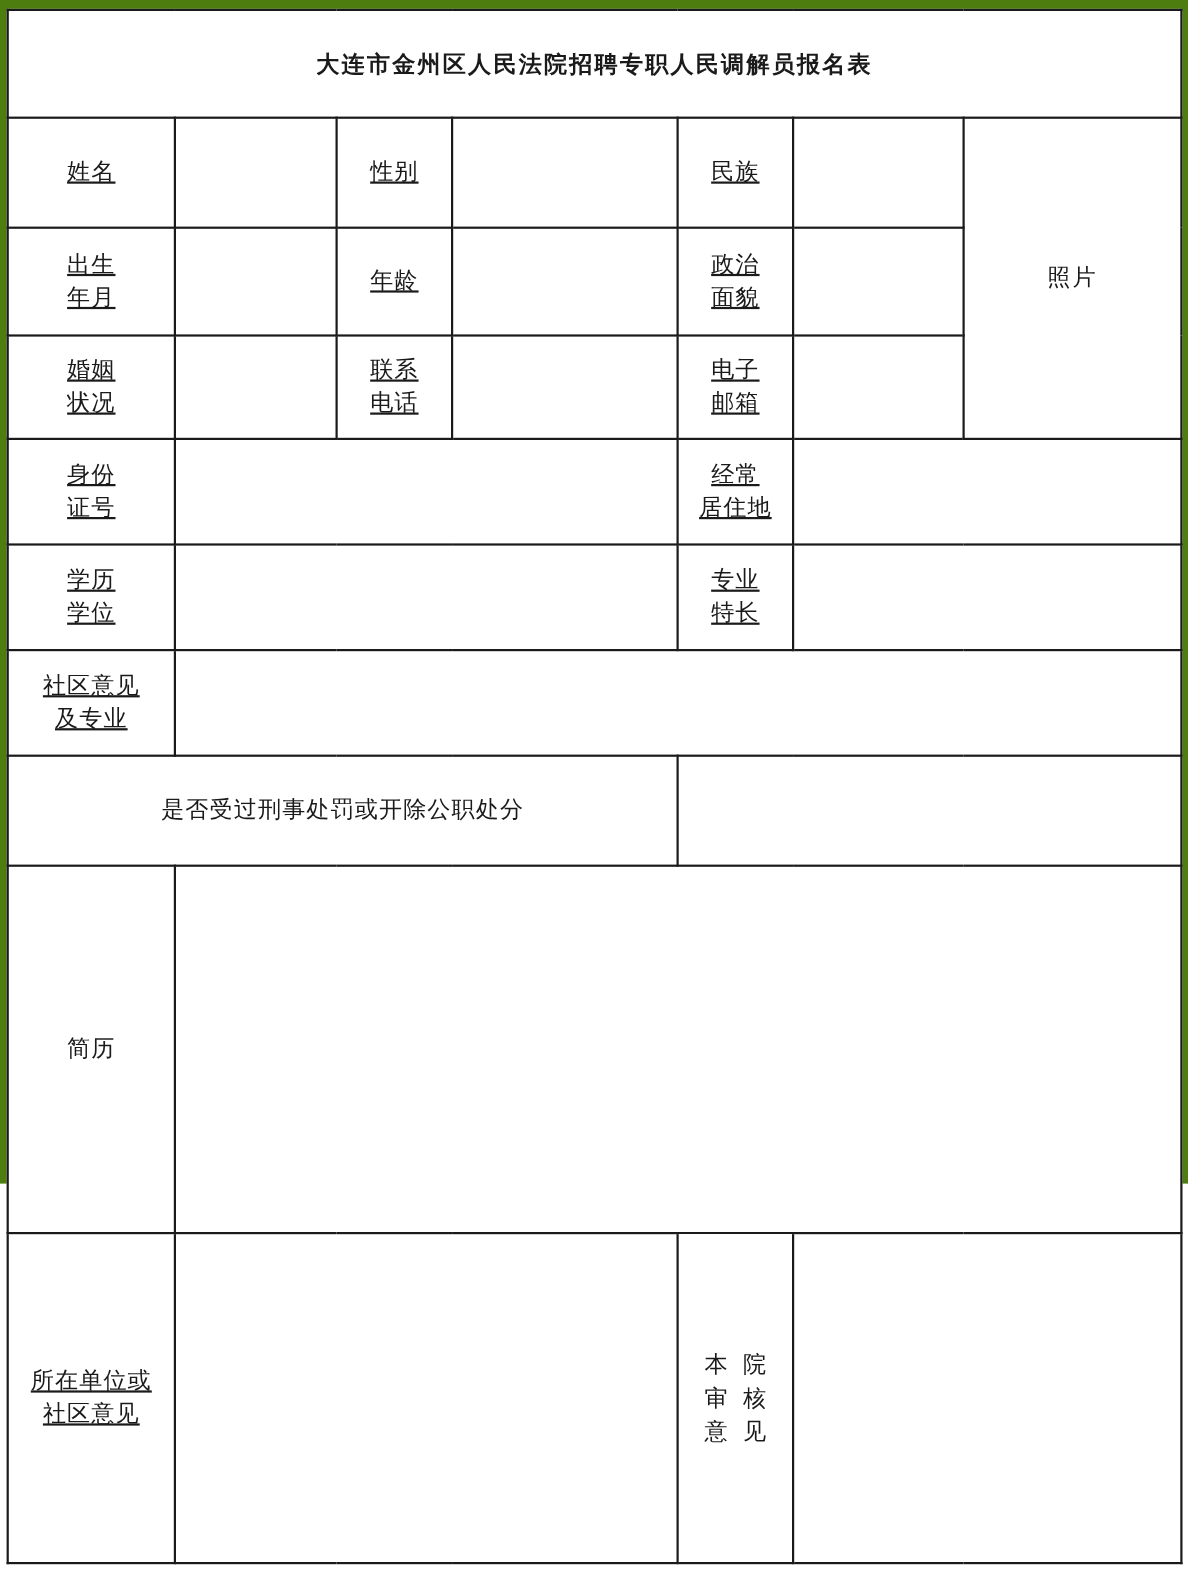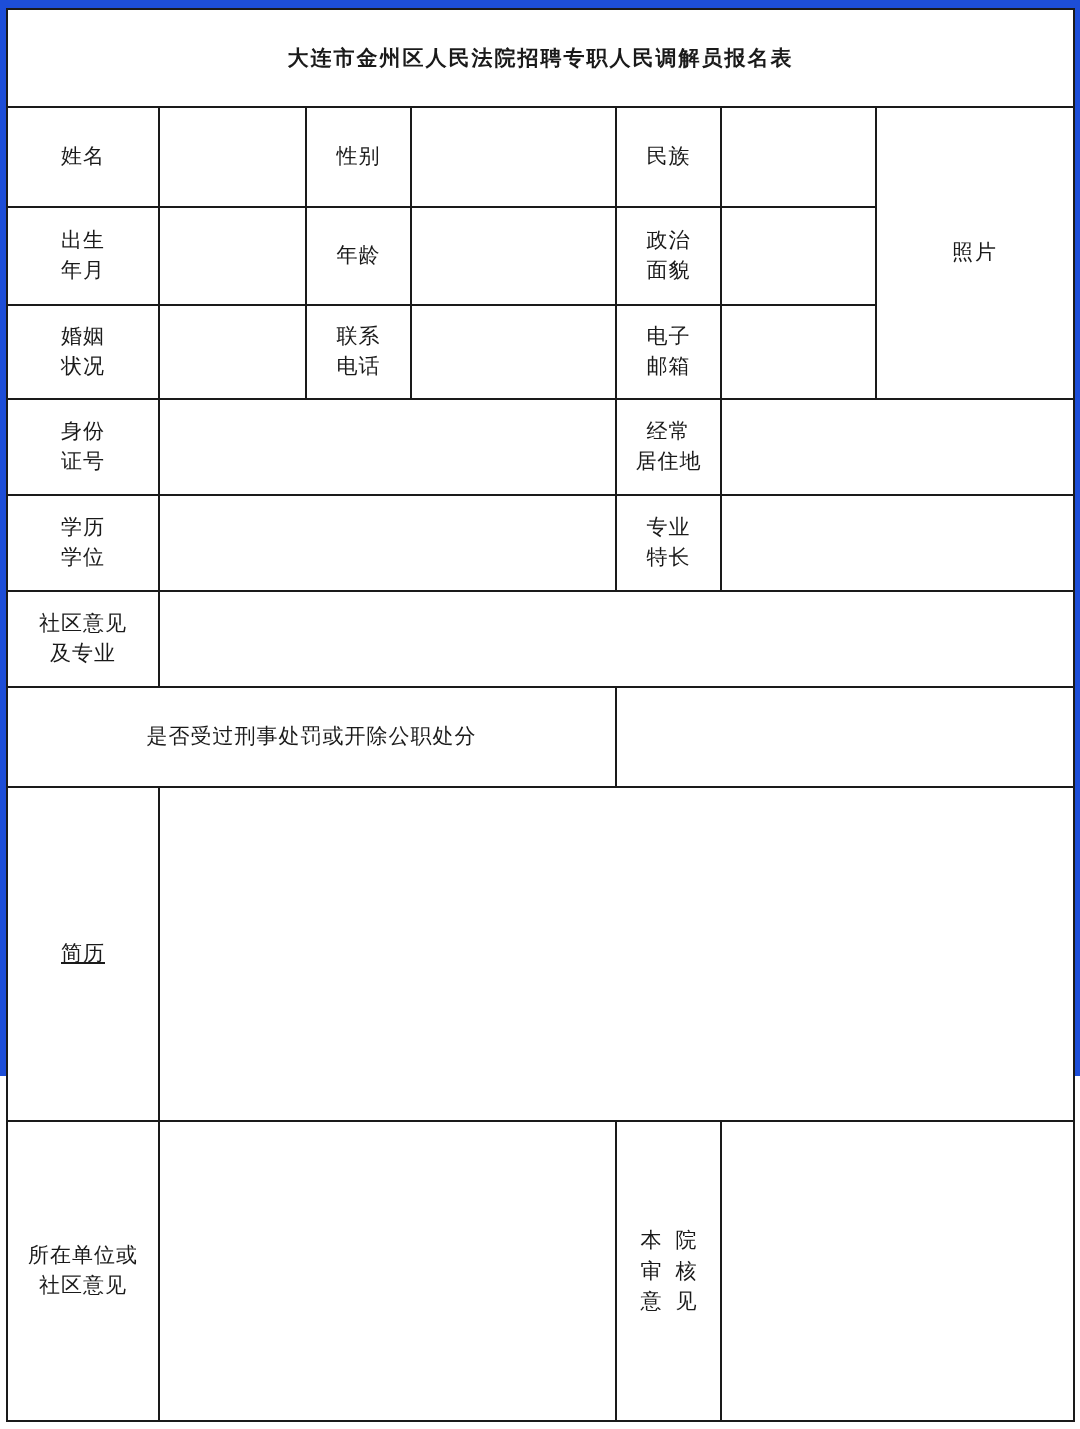--- a/index.html
+++ b/index.html
@@ -13,21 +13,21 @@
     height: 1429px;
     font-family: "DejaVu Serif", "Liberation Serif", serif;
     color: #000000;
     overflow: hidden;
   }
 
   .page {
     position: relative;
     width: 1080px;
     height: 1076px;
-    background: #1d4ed8;
+    background: #4d7c0f;
     box-sizing: border-box;
   }
 
   
   .form-table {
     position: absolute;
     left: 6px;
     top: 8px;
     width: 1067px;
     height: 1414px;
@@ -58,38 +58,38 @@
     text-align: center;
     vertical-align: middle;
     color: #111111;
   }
 
   
   .label {
     font-size: 21px;
     letter-spacing: 1px;
     white-space: pre-line;
+    text-decoration: underline;
   }
   .label-wide {
     font-size: 21px;
     letter-spacing: 1px;
   }
   .value {
     background: #ffffff;
   }
 
   .photo-cell {
     font-size: 21px;
     letter-spacing: 2px;
   }
 
   .resume-label {
     font-size: 21px;
     letter-spacing: 1px;
-    text-decoration: underline;
   }
 
   
   .vertical-label {
     position: relative;
   }
   .vcols {
     display: flex;
     flex-direction: row-reverse;
     justify-content: center;

